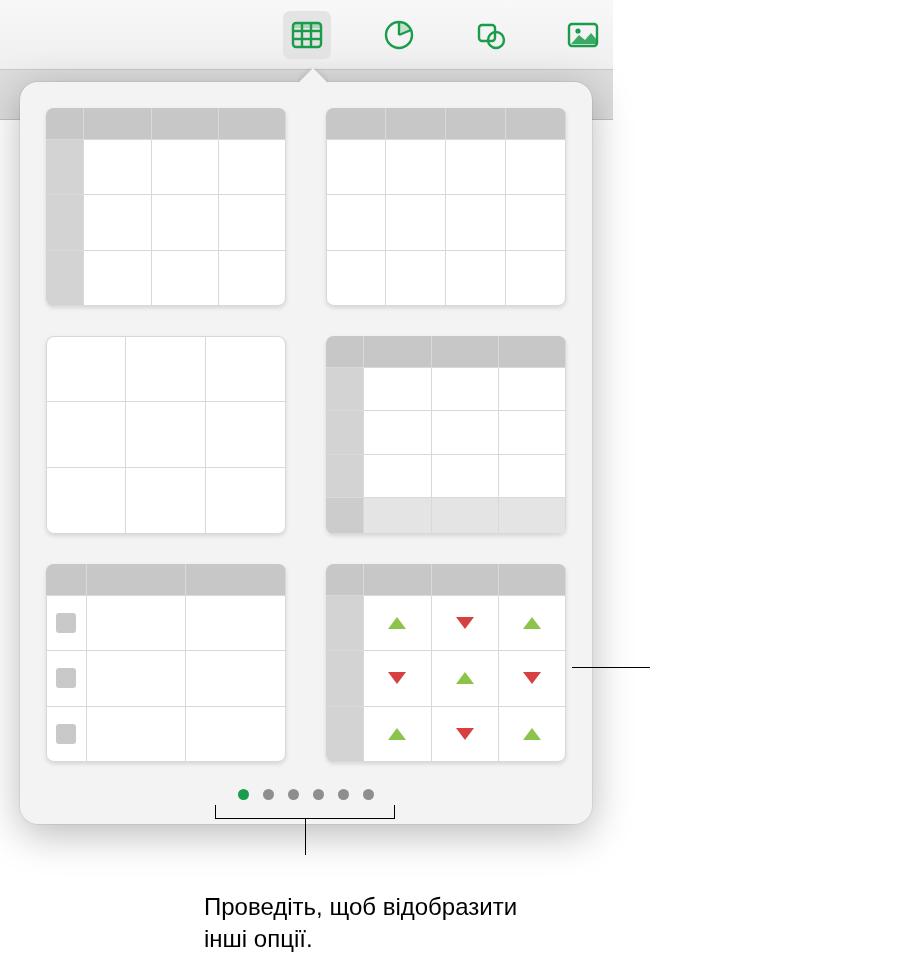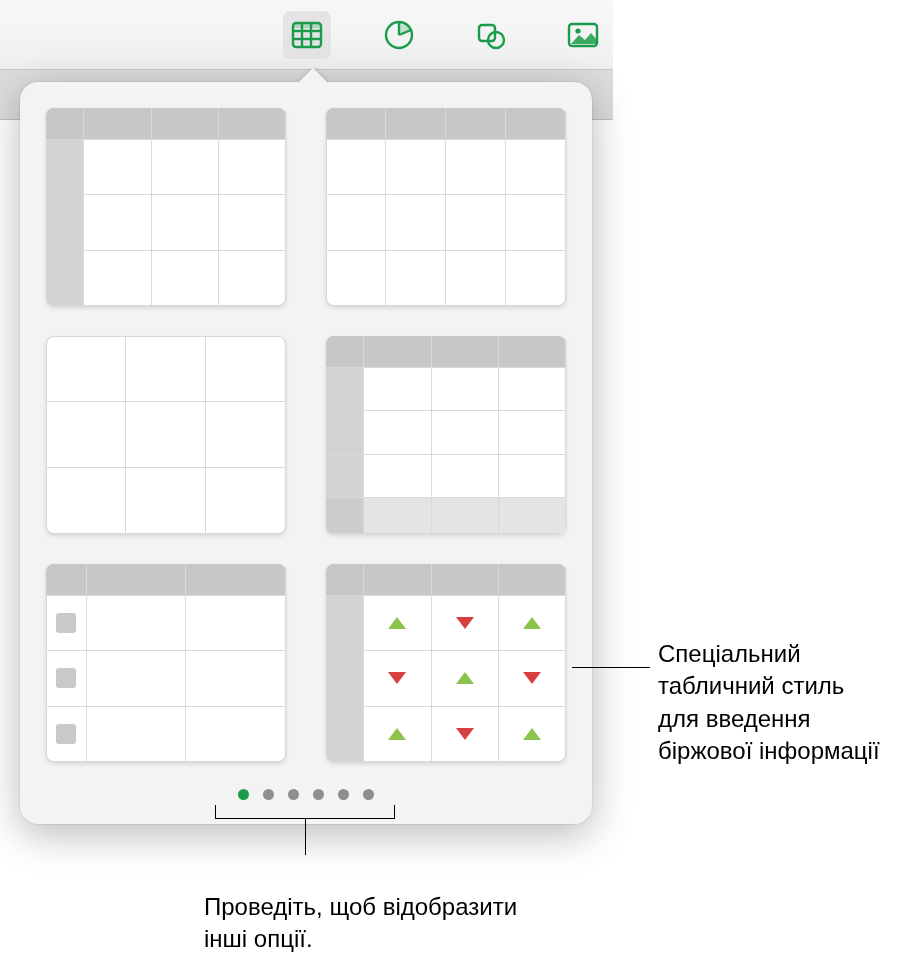--- a/index.html
+++ b/index.html
@@ -296,19 +296,18 @@
         <div class="dot on"></div>
         <div class="dot"></div>
         <div class="dot"></div>
         <div class="dot"></div>
         <div class="dot"></div>
         <div class="dot"></div>
       </div>
   </div>
 
   <div class="callout-line" style="left:572px; top:667px; width:78px; height:1px;"></div>
-  <div class="callout-text" style="left:658px; top:638px; width:232px;">Спеціальний табличний стиль для введення біржової інформації</div>
 
   <div class="bracket" style="left:215px; top:805px; width:180px; height:14px;"></div>
   <div class="callout-line" style="left:305px; top:819px; width:1px; height:36px;"></div>
   <div class="callout-text" style="left:204px; top:860px; width:330px;margin-top:31px;">Проведіть, щоб відобразити інші опції.</div>
 
 </div>
 
 </body></html>

